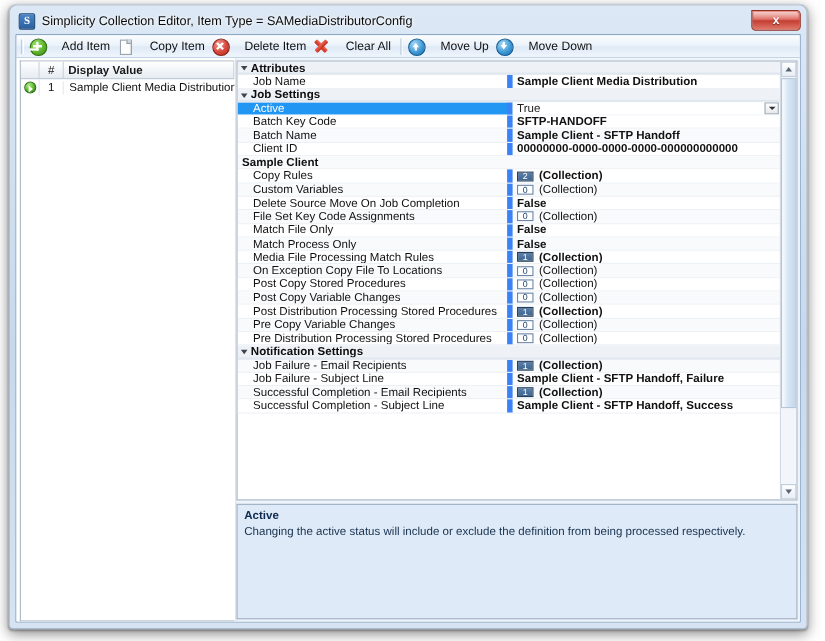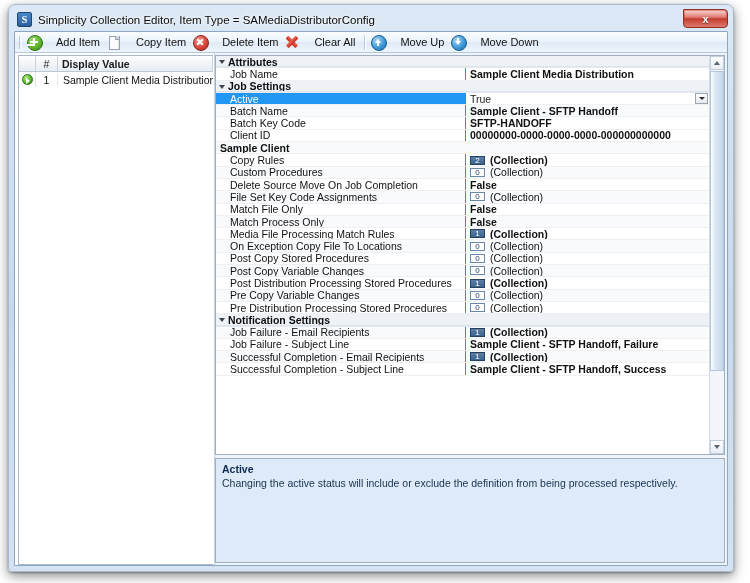--- a/index.html
+++ b/index.html
@@ -308,21 +308,21 @@
     border-bottom: 1px solid #edf1f6;
     background: #ffffff;
   }
   .prop-row.alt { background: #f8fafc; }
   .prop-name {
     width: 250px; flex: 0 0 250px;
     font-size: 10.5px; color: #111;
     padding-left: 14px;
     display: flex; align-items: center;
     white-space: nowrap; overflow: hidden;
-    border-right: 1px solid #3b82f6;
+    border-right: 5px solid #3b82f6;
   }
   .prop-value {
     flex: 1 1 auto;
     font-size: 10.5px; color: #111;
     padding-left: 4px;
     display: flex; align-items: center;
     white-space: nowrap; overflow: hidden;
   }
   .prop-value.bold { font-weight: bold; }
 
@@ -514,30 +514,30 @@
                   <span class="cat-tri"></span>
                   <span class="cat-label">Job Settings</span>
                 </div>
                 <div class="prop-row alt selected">
                   <div class="prop-name">Active</div>
                   <div class="prop-value">
                     <span>True</span>
                     <span class="dropdown-btn"></span>
                   </div>
                 </div>
+                <div class="prop-row">
+                  <div class="prop-name">Batch Key Code</div>
+                  <div class="prop-value bold">
+                    <span>SFTP-HANDOFF</span>
+                  </div>
+                </div>
                 <div class="prop-row alt">
                   <div class="prop-name">Batch Name</div>
                   <div class="prop-value bold">
                     <span>Sample Client - SFTP Handoff</span>
-                  </div>
-                </div>
-                <div class="prop-row">
-                  <div class="prop-name">Batch Key Code</div>
-                  <div class="prop-value bold">
-                    <span>SFTP-HANDOFF</span>
                   </div>
                 </div>
                 <div class="prop-row">
                   <div class="prop-name">Client ID</div>
                   <div class="prop-value bold">
                     <span>00000000-0000-0000-0000-000000000000</span>
                   </div>
                 </div>
                 <div class="prop-row alt">
                   <div class="prop-value bold">
@@ -547,21 +547,21 @@
                 <div class="prop-row">
                   <div class="prop-name">Copy Rules</div>
                   <div class="prop-value">
                     <span class="coll-wrap">
                       <span class="coll-badge filled">2</span>
                       <span class="coll-text bold">(Collection)</span>
                     </span>
                   </div>
                 </div>
                 <div class="prop-row alt">
-                  <div class="prop-name">Custom Procedures</div>
+                  <div class="prop-name">Custom Variables</div>
                   <div class="prop-value">
                     <span class="coll-wrap">
                       <span class="coll-badge">0</span>
                       <span class="coll-text">(Collection)</span>
                     </span>
                   </div>
                 </div>
                 <div class="prop-row">
                   <div class="prop-name">Delete Source Move On Job Completion</div>
                   <div class="prop-value bold">

